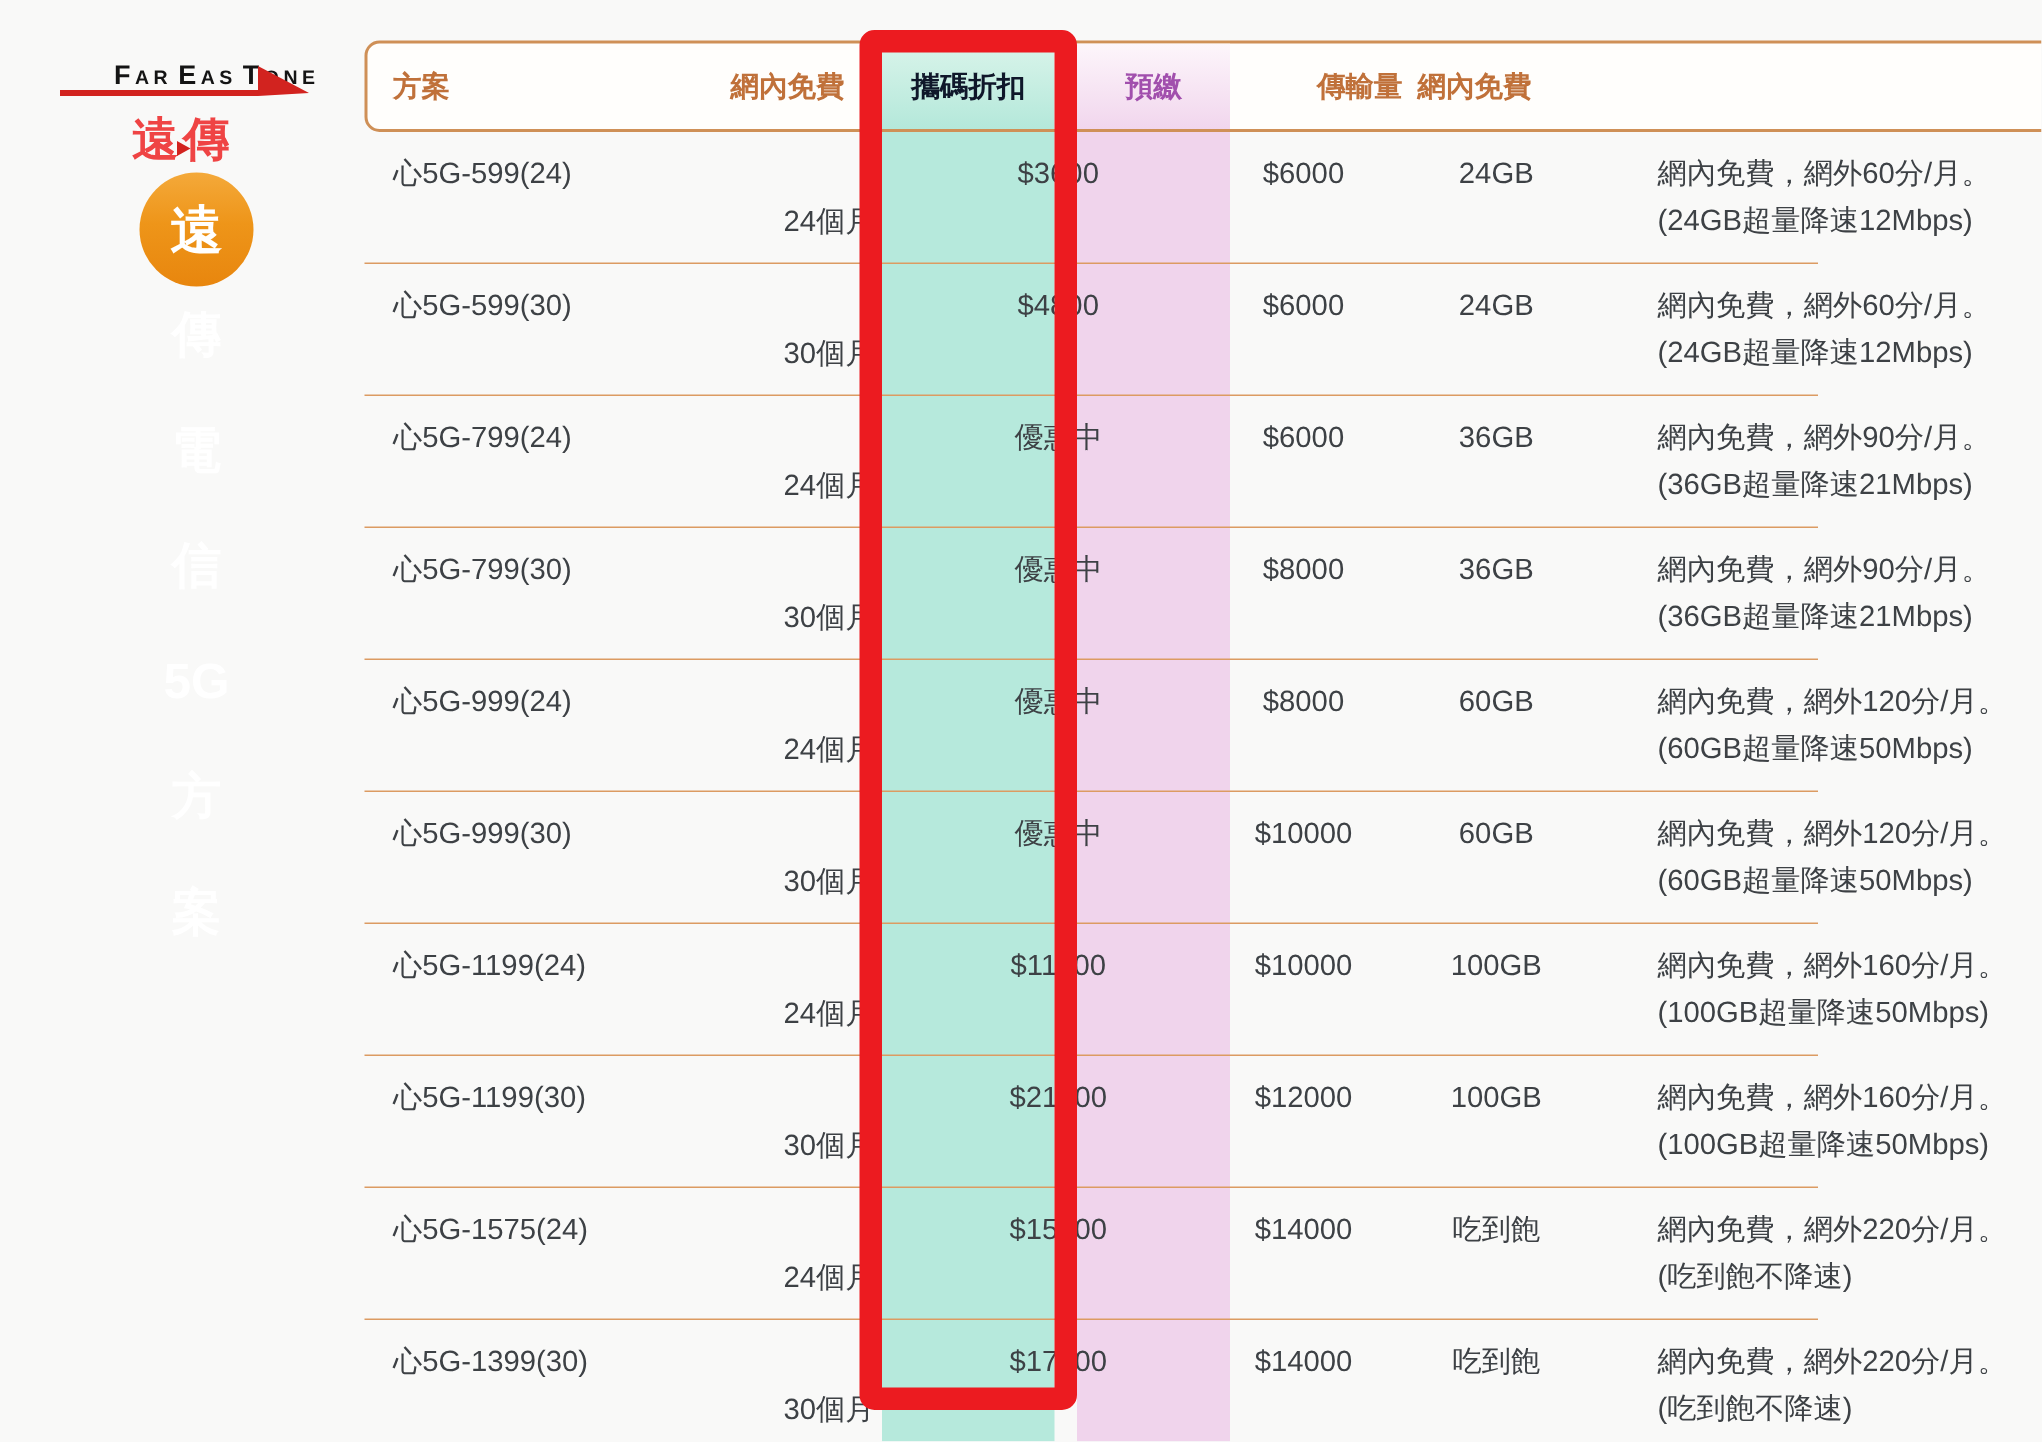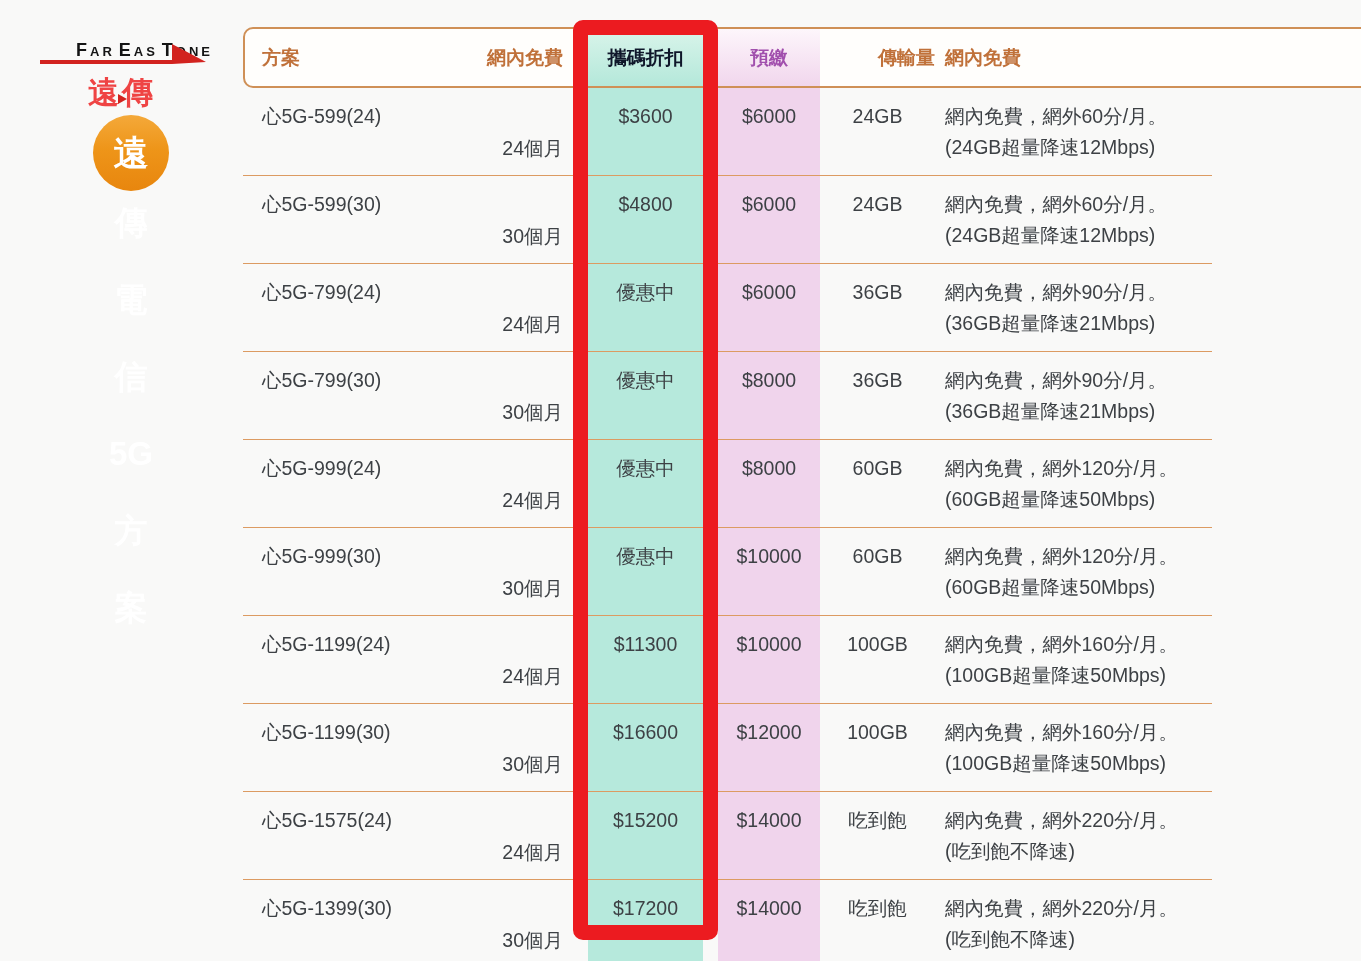--- a/index.html
+++ b/index.html
@@ -108,20 +108,21 @@
   }
 
   .rows-wrap { position: absolute; left: 0; top: 88px; width: 969px; z-index: 1; }
 
   .row {
     height: 88px;
     border-bottom: 1px solid #dc9b62;
     font-size: 19.5px;
     color: #3d4145;
     align-items: start;
+    gap: 20px;
   }
   .cell { padding-top: 13px; line-height: 31px; white-space: nowrap; }
   .cell.plan    { padding-left: 19px; text-align: left; }
   .cell.term    { text-align: right; margin-top: 32px; }
   .cell.discount{ text-align: center; }
   .cell.prepay  { text-align: center; }
   .cell.datavol { text-align: center; }
   .cell.content { text-align: left; }
   .cell.content .l1, .cell.content .l2 { display: block; white-space: nowrap; }
   .cell.sp { padding: 0; }
@@ -294,21 +295,21 @@
     <div class="cell content">
       <span class="l1">網內免費，網外160分/月。</span>
       <span class="l2">(100GB超量降速50Mbps)</span>
     </div>
   </div>
 
   <div class="row grid-cols">
     <div class="cell plan">心5G-1199(30)</div>
     <div class="cell term">30個月</div>
     <div class="cell sp"></div>
-    <div class="cell discount">$16600</div>
+    <div class="cell discount">$21600</div>
     <div class="cell sp"></div>
     <div class="cell prepay">$12000</div>
     <div class="cell datavol">100GB</div>
     <div class="cell sp"></div>
     <div class="cell content">
       <span class="l1">網內免費，網外160分/月。</span>
       <span class="l2">(100GB超量降速50Mbps)</span>
     </div>
   </div>
 

